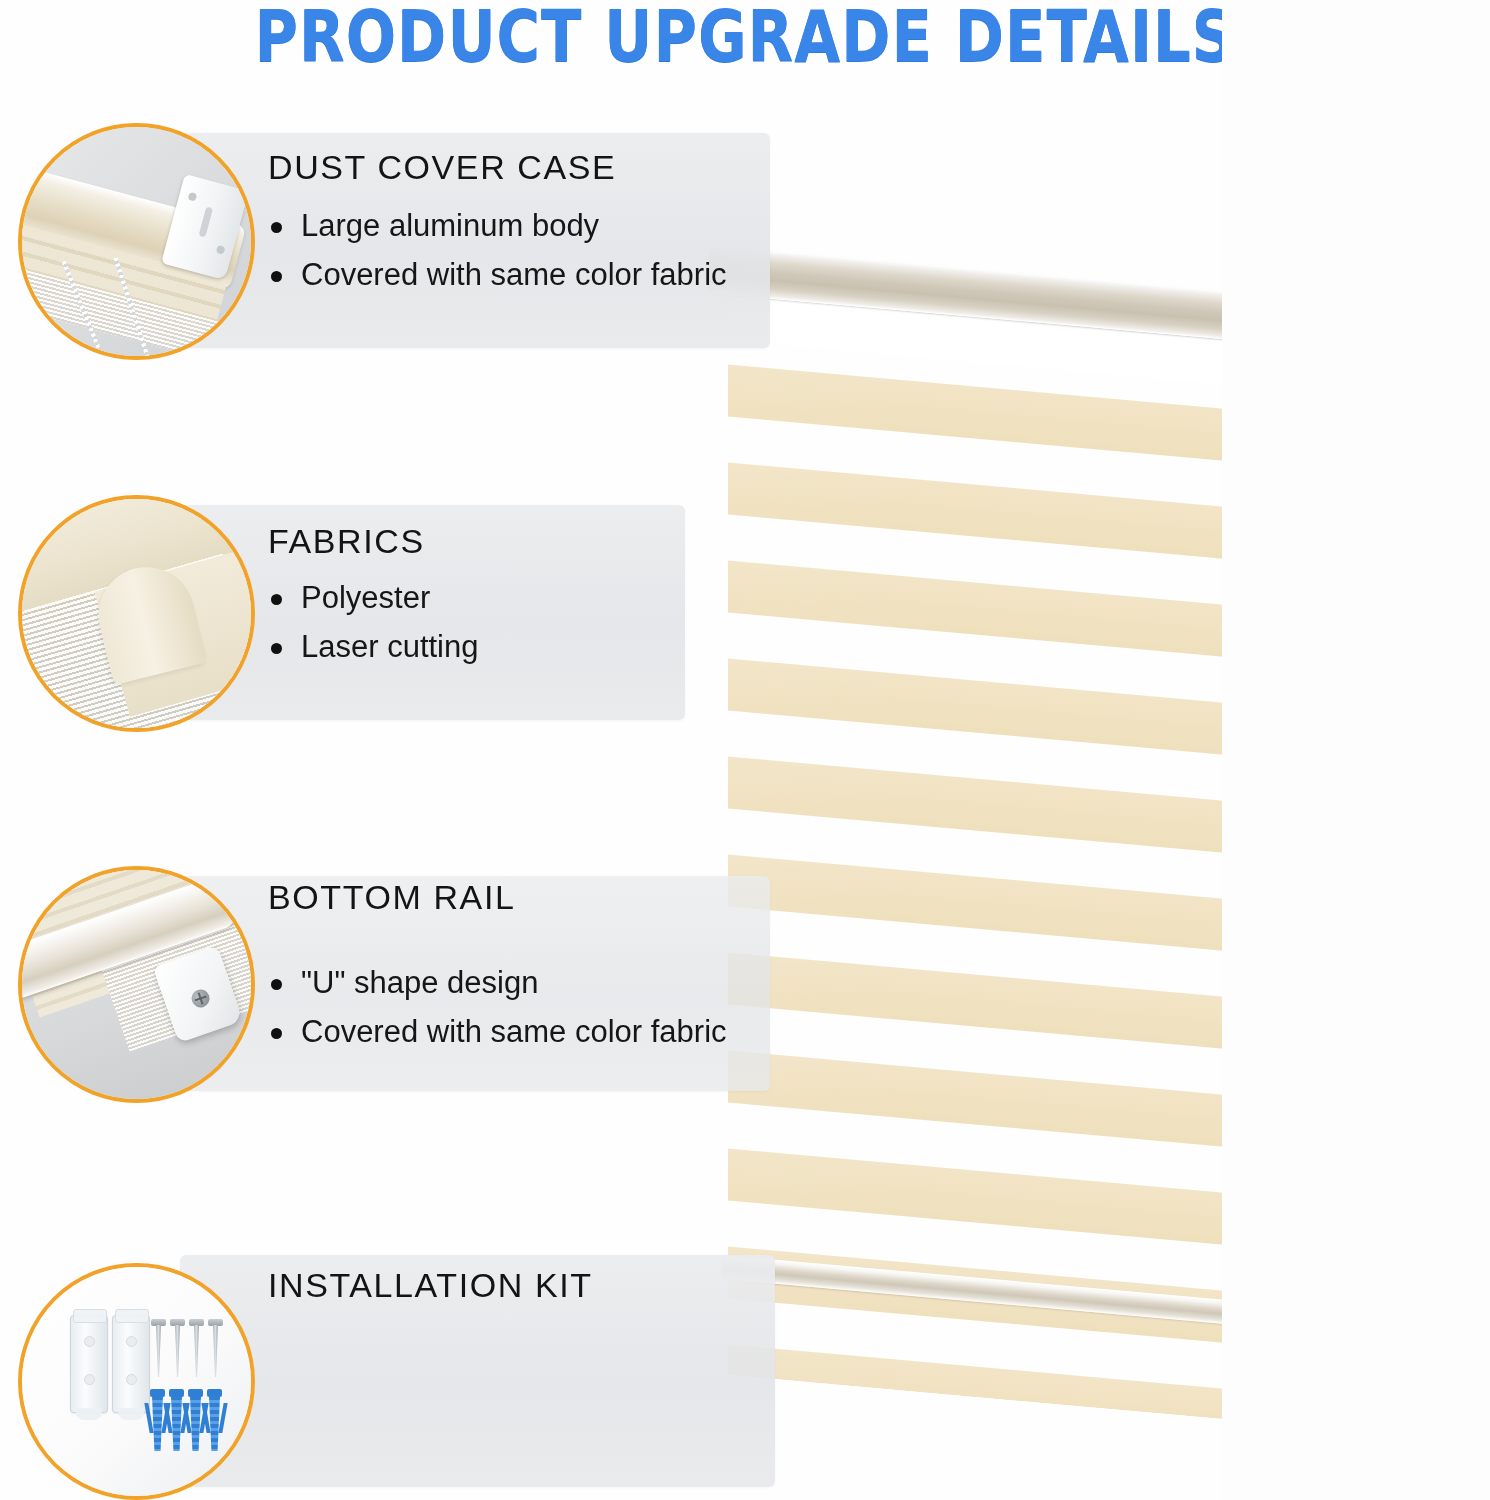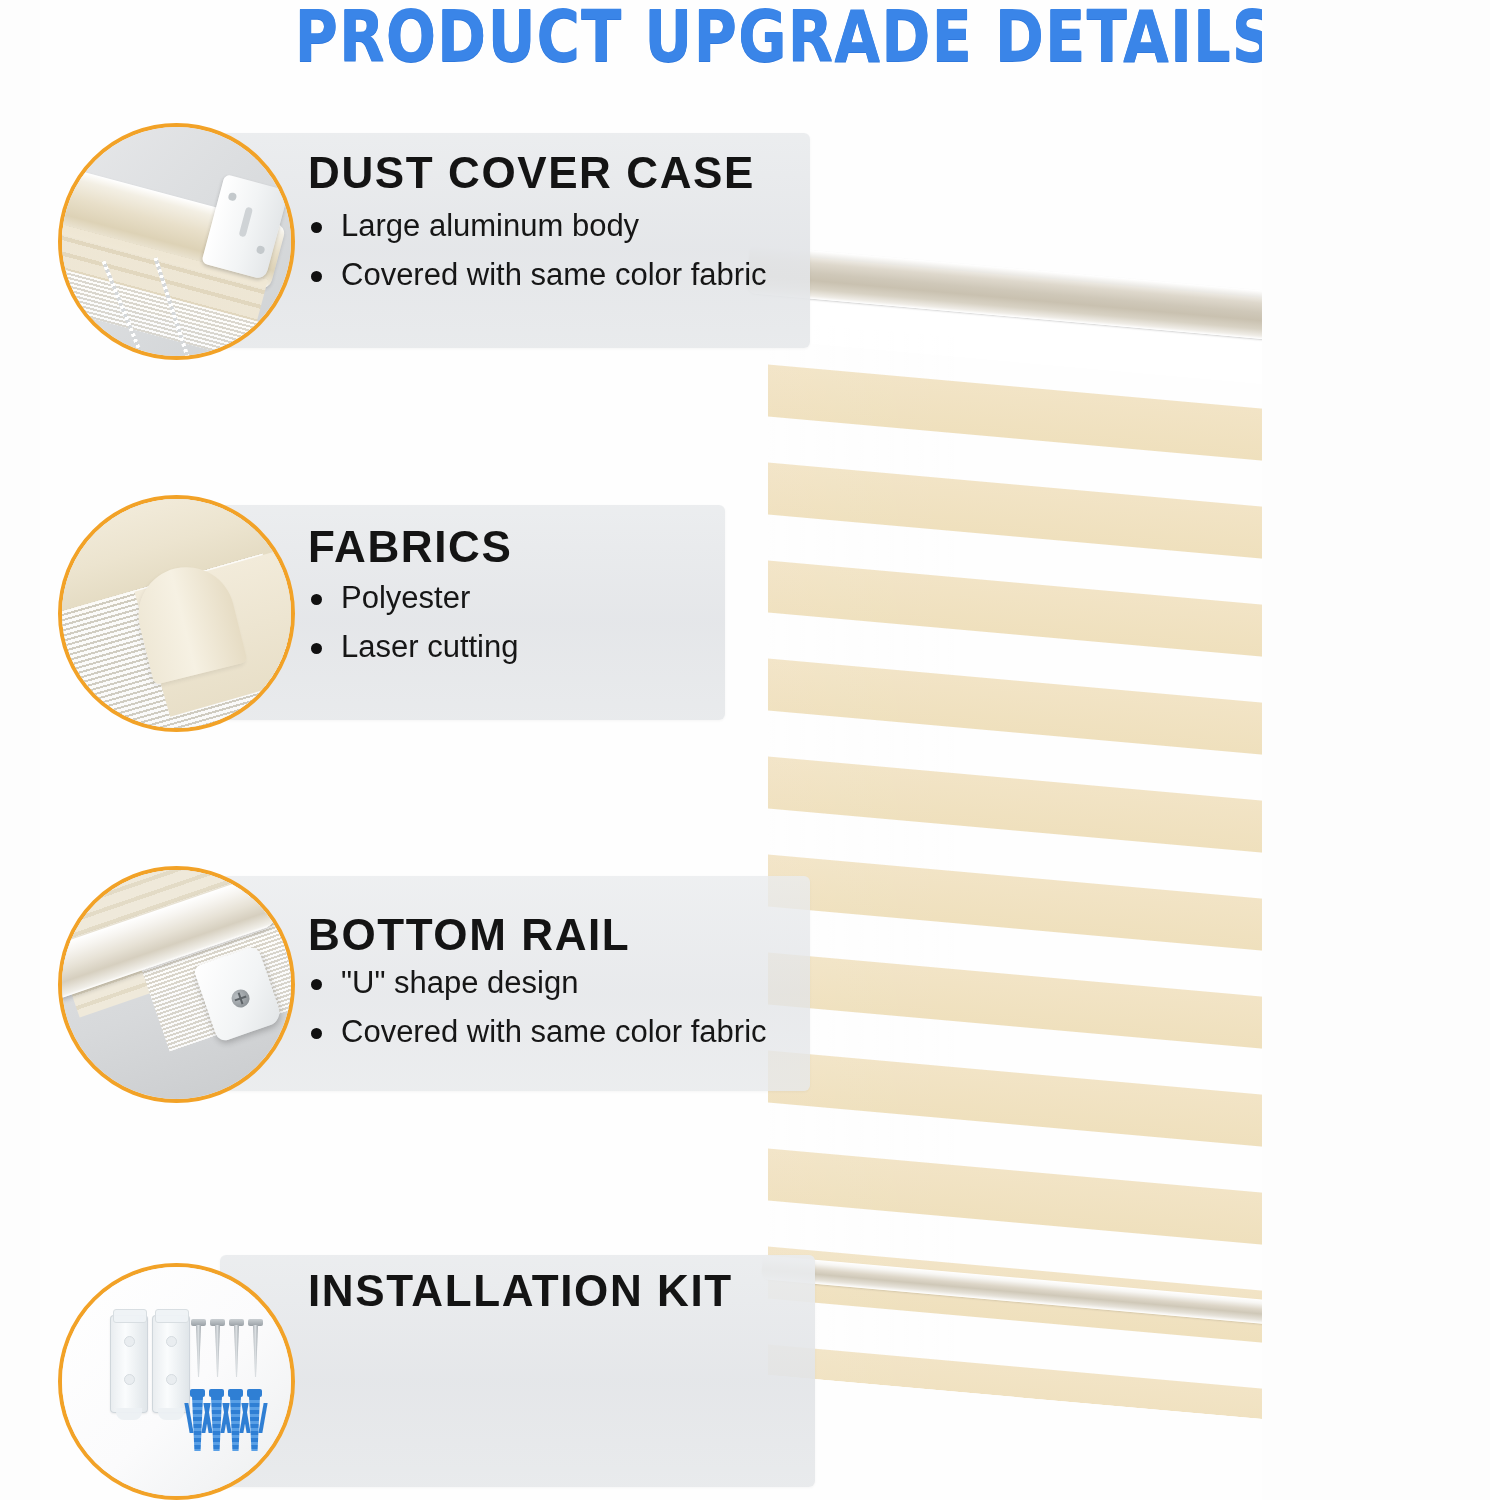--- a/index.html
+++ b/index.html
@@ -3,21 +3,21 @@
 <meta charset="utf-8">
 <style>
   html,body{margin:0;padding:0;}
   body{
     width:1490px;height:1500px;
     background:#fdfdfd;
     font-family:"Liberation Sans","DejaVu Sans",sans-serif;
     overflow:hidden;
     position:relative;
   }
-  #stage{position:relative;width:1222px;height:1500px;overflow:hidden;background:#fefefe;margin-left:40px;}
+  #stage{position:relative;width:1222px;height:1500px;overflow:hidden;background:#fefefe;}
 
   
   .title{
     position:absolute;left:0;top:-4px;width:1490px;
     text-align:center;
     font-size:64px;
     font-weight:bold;
     letter-spacing:1px;
     color:#3a85e8;
     font-family:"DejaVu Sans Condensed","Liberation Sans",sans-serif;
@@ -134,22 +134,22 @@
   .block{position:absolute;}
 
   .panel{
     position:absolute;
     background:linear-gradient(to bottom,rgba(234,236,238,0.93),rgba(226,228,231,0.90) 55%,rgba(231,233,235,0.92));
     border-radius:6px;
     box-shadow:0 1px 3px rgba(0,0,0,0.04);
   }
   .panelHead{
     position:absolute;
-    font-size:44px;
-    font-weight:700;
+    font-size:34px;
+    font-weight:400;
     letter-spacing:1.6px;
     color:#141414;
     white-space:nowrap;
   }
   .bullets{
     position:absolute;
     list-style:none;margin:0;padding:0;
   }
   .bullets li{
     position:relative;
@@ -369,21 +369,21 @@
       <div class="sheer"></div>
       <div class="solid2"></div>
       <div class="fold"></div>
     </div>
   </div>
 
   <div class="block">
     <div class="panel" style="left:180px;top:876px;width:590px;height:215px;
          background:linear-gradient(to bottom,rgba(234,236,238,0.80),rgba(226,228,231,0.78) 55%,rgba(231,233,235,0.80));"></div>
 
-    <div class="panelHead" style="left:268px;top:910px;">BOTTOM RAIL</div>
+    <div class="panelHead" style="left:268px;top:878px;">BOTTOM RAIL</div>
 
     <ul class="bullets" style="left:268px;top:958px;width:500px;">
       <li>"U" shape design</li>
       <li>Covered with same color fabric</li>
     </ul>
 
     <div class="thumb t3" style="left:18px;top:866px;width:237px;height:237px;">
       <div class="bg"></div>
       <div class="fabricbk"></div>
       <div class="meshbk"></div>

